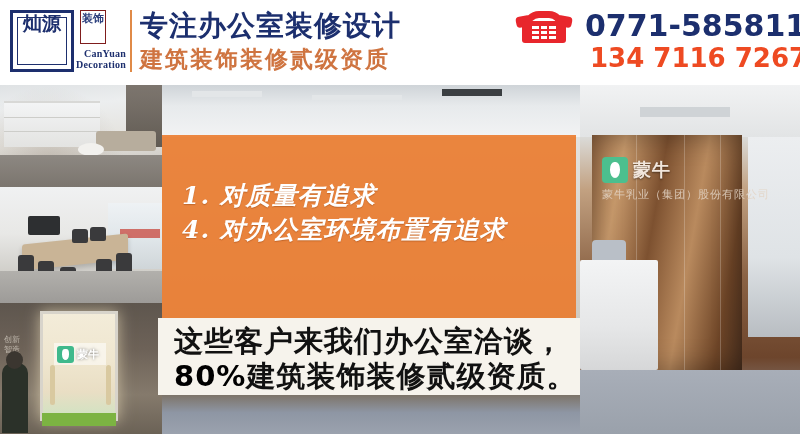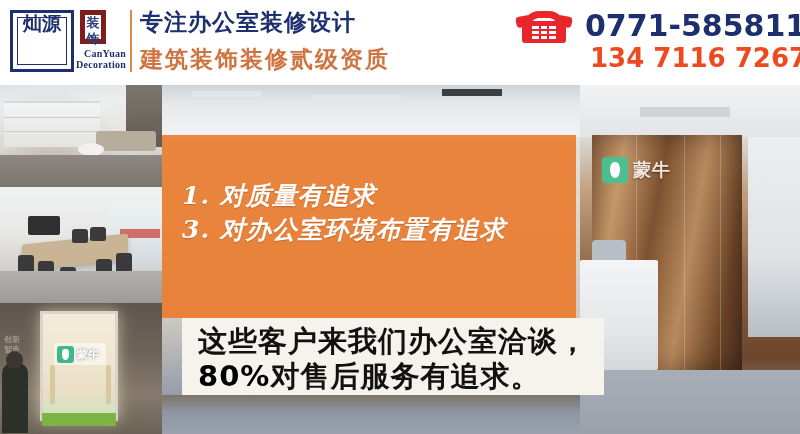--- a/index.html
+++ b/index.html
@@ -8,27 +8,27 @@
 
   
   .header{position:absolute;left:0;top:0;width:800px;height:85px;background:#ffffff;z-index:30;}
   .logo-block{position:absolute;left:10px;top:8px;width:118px;height:68px;}
   .seal{position:absolute;left:0px;top:2px;width:64px;height:62px;border:3px solid #1d2f6e;
         box-sizing:border-box;display:flex;align-items:flex-start;justify-content:center;}
   .seal-inner{position:absolute;left:4px;top:4px;right:4px;bottom:4px;border:1px solid #1d2f6e;box-sizing:border-box;}
   .seal-chars{position:relative;z-index:2;color:#1d2f6e;font-family:"DejaVu Serif","Liberation Serif",serif;
         font-weight:bold;font-size:19px;line-height:20px;text-align:center;letter-spacing:0px;}
   .seal2{position:absolute;left:70px;top:2px;width:26px;height:34px;}
-  .seal2 .sq{position:absolute;left:0;top:0;width:26px;height:34px;border:5px solid #7f1d1d;box-sizing:border-box;
-        color:#2b3f7d;font-family:"DejaVu Serif",serif;font-size:13px;line-height:16px;text-align:center;font-weight:bold;}
+  .seal2 .sq{position:absolute;left:0;top:0;width:26px;height:34px;border:1px solid #7f1d1d;box-sizing:border-box;
+        color:#2b3f7d;font-family:"DejaVu Serif",serif;font-size:11px;line-height:16px;text-align:center;font-weight:bold;}
   .latin{position:absolute;left:66px;top:40px;color:#1d2f6e;font-family:"Liberation Serif","DejaVu Serif",serif;
         font-size:10px;line-height:11px;font-weight:bold;letter-spacing:0.3px;text-align:right;}
   .latin span{display:block;}
   .hdr-divider{position:absolute;left:130px;top:10px;width:2px;height:62px;background:#e08a47;}
-  .hdr-line1{position:absolute;left:140px;top:7px;color:#1c2f6e;font-size:23px;font-weight:bold;
+  .hdr-line1{position:absolute;left:140px;top:7px;color:#1c2f6e;font-size:28px;font-weight:bold;
         letter-spacing:1px;white-space:nowrap;font-family:"DejaVu Sans","Liberation Sans",sans-serif;}
   .hdr-line2{position:absolute;left:140px;top:44px;color:#cf7440;font-size:23px;font-weight:bold;
         letter-spacing:2px;white-space:nowrap;font-family:Liberation Sans, sans-serif;}
 
   .phone-icon{position:absolute;left:516px;top:9px;width:56px;height:34px;}
   .ph-body{position:absolute;left:6px;top:12px;width:44px;height:22px;background:#e8262c;border-radius:4px 4px 3px 3px;}
   .ph-hand{position:absolute;left:0px;top:0px;width:56px;height:16px;}
   .ph-hand:before{content:"";position:absolute;left:7px;top:2px;width:42px;height:16px;
         border:7px solid #e8262c;border-bottom:none;border-radius:22px 22px 0 0;box-sizing:border-box;}
   .ph-ear-l{position:absolute;left:0px;top:7px;width:15px;height:11px;background:#e8262c;border-radius:4px;transform:rotate(-12deg);}
@@ -139,21 +139,21 @@
       background:rgba(234,120,40,0.88);z-index:12;}
   .op-title{position:absolute;left:23px;top:8px;color:#ffffff;font-size:25px;font-weight:bold;
       letter-spacing:1px;white-space:nowrap;font-family:"DejaVu Serif","Liberation Serif",serif;
       text-shadow:0 1px 1px rgba(120,50,10,.35);}
   .op-list{position:absolute;left:20px;top:44px;margin:0;padding:0;list-style:none;}
   .op-list li{color:#ffffff;font-size:25px;font-weight:bold;line-height:34px;letter-spacing:1px;
       white-space:nowrap;font-family:"DejaVu Serif","Liberation Serif",serif;
       text-shadow:0 1px 1px rgba(120,50,10,.35);font-style:italic;}
 
   
-  .cream-panel{position:absolute;left:158px;top:233px;width:422px;height:77px;background:#f6f3ec;z-index:12;margin-left:24px;}
+  .cream-panel{position:absolute;left:158px;top:233px;width:422px;height:77px;background:#f6f3ec;z-index:12;}
   .cp-l1{position:absolute;left:16px;top:4px;color:#111111;font-size:29px;font-weight:bold;
       letter-spacing:1px;white-space:nowrap;font-family:"DejaVu Sans","Liberation Sans",sans-serif;}
   .cp-l2{position:absolute;left:16px;top:39px;white-space:nowrap;
       font-family:"DejaVu Sans","Liberation Sans",sans-serif;}
   .cp-pct{color:#000000;font-size:29px;font-weight:bold;letter-spacing:1px;}
   .cp-rest{color:#111111;font-size:29px;font-weight:bold;letter-spacing:1px;}
 </style>
 </head>
 <body>
 
@@ -259,33 +259,34 @@
       <div class="rc-rightwin"></div>
       <div class="rc-copper">
         <i style="left:44px"></i>
           <i style="left:92px"></i>
           <i style="left:128px"></i>
       </div>
       <div class="rc-sign">
         <span class="rc-logo"></span>
         <span class="rc-brand">蒙牛</span>
       </div>
+      <div class="rc-sub">蒙牛乳业（集团）股份有限公司</div>
       <div class="rc-chair"></div>
       <div class="rc-desk"></div>
       <div class="rc-floor"></div>
     </div>
 
     <div class="orange-panel">
       <ul class="op-list">
         <li>1. 对质量有追求</li>
-        <li>3. 对办公室环境布置有追求</li>
+        <li>4. 对办公室环境布置有追求</li>
       </ul>
     </div>
 
     <div class="cream-panel">
       <div class="cp-l1">这些客户来我们办公室洽谈，</div>
       <div class="cp-l2">
-        <span class="cp-pct">80%</span><span class="cp-rest">对售后服务有追求。</span>
+        <span class="cp-pct">80%</span><span class="cp-rest">建筑装饰装修贰级资质。</span>
       </div>
     </div>
 
   </div>
 </div>
 
 </body></html>

